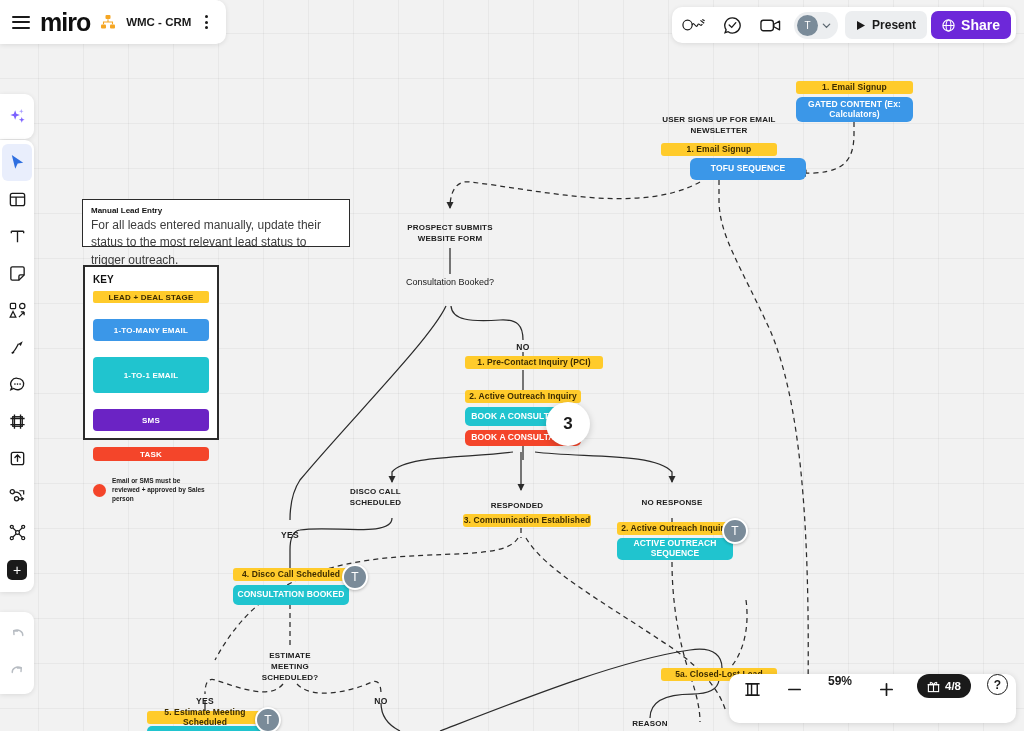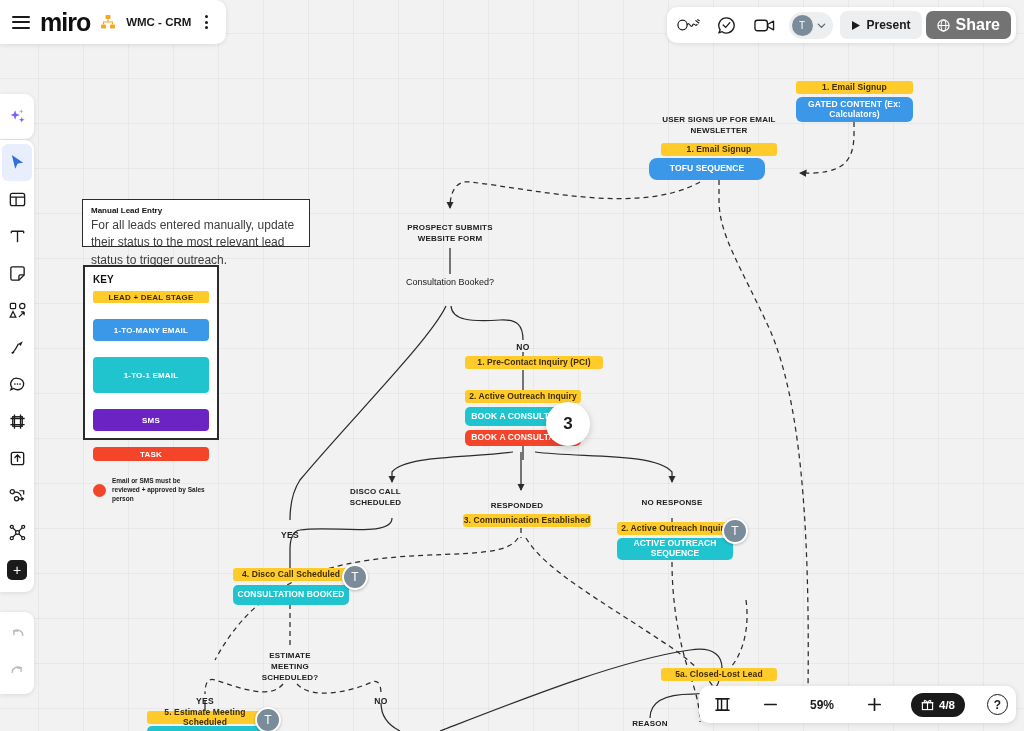--- a/index.html
+++ b/index.html
@@ -64,21 +64,21 @@
     position: absolute;
     width: 44px; height: 44px; border-radius: 50%;
     background: #ffffff;
     display: flex; align-items: center; justify-content: center;
     font-size: 17px; font-weight: bold; color: #1a1a1a;
     box-shadow: 0 2px 7px rgba(0,0,0,.18);
   }
 
   
   #manual-note {
-    position: absolute; left: 82px; top: 199px; width: 228px; height: 48px;
+    position: absolute; left: 82px; top: 199px; width: 268px; height: 48px;
     background: #ffffff; border: 1px solid #2b2b2b; padding: 6px 8px;
   }
   #manual-note .t { font-size: 8px; font-weight: bold; color: #111; margin-bottom: 2px; }
   #manual-note .b { font-size: 12px; color: #3c3c3c; line-height: 1.45; }
 
   
   #key-box {
     position: absolute; left: 83px; top: 265px; width: 136px; height: 175px;
     background: #ffffff; border: 2px solid #2b2b2b; padding: 7px 8px;
   }
@@ -131,22 +131,22 @@
     background: #7a8b99; color: #fff; font-size: 10px;
     display: flex; align-items: center; justify-content: center;
   }
   .present-btn {
     display: flex; align-items: center; gap: 6px;
     background: #eceef0; border-radius: 7px; height: 28px; padding: 0 11px;
     font-size: 12px; font-weight: bold; color: #1a1a1a; cursor: pointer;
   }
   .share-btn {
     display: flex; align-items: center; gap: 6px;
-    background: #737373; border-radius: 7px; height: 28px; padding: 0 11px;
-    font-size: 16px; font-weight: bold; color: #ffffff; cursor: pointer;
+    background: #6d28d9; border-radius: 7px; height: 28px; padding: 0 11px;
+    font-size: 14px; font-weight: bold; color: #ffffff; cursor: pointer;
   }
 
   
   .tb-group {
     position: absolute; left: 0;
     background: #ffffff; border-radius: 0 9px 9px 0;
     box-shadow: 0 1px 5px rgba(0,0,0,.10);
     display: flex; flex-direction: column; align-items: center;
     padding: 4px 0; width: 34px;
   }
@@ -161,23 +161,23 @@
   .tb-btn.active { background: #e9eefc; }
   .tb-btn.plus-dark { }
   .tb-btn.plus-dark .sq {
     width: 20px; height: 20px; border-radius: 5px; background: #1a1a1a;
     display: flex; align-items: center; justify-content: center; color: #fff;
     font-size: 14px; line-height: 1;
   }
 
   
   #zoombar {
-    position: absolute; right: 8px; bottom: 8px; height: 37px;
+    position: absolute; right: 8px; bottom: 8px; height: 49px;
     background: #ffffff; border-radius: 10px;
-    display: flex; align-items: center; gap: 18px; padding: 0 8px;
+    display: flex; gap: 12px; padding: 0 8px;
     box-shadow: 0 1px 6px rgba(0,0,0,.13);
   }
   .zb-icon { width: 30px; height: 30px; display: flex; align-items: center; justify-content: center; cursor: pointer; border-radius: 6px; }
   .zoom-level { font-size: 12px; font-weight: bold; color: #1a1a1a; min-width: 38px; text-align: center; cursor: pointer; }
   .gift-pill {
     display: flex; align-items: center; gap: 5px;
     background: #1a1a1a; color: #ffffff; border-radius: 14px;
     height: 24px; padding: 8px 10px; font-size: 11.5px; font-weight: bold;
     margin: 0 4px; cursor: pointer;
   }
@@ -256,21 +256,21 @@
       <path d="M746,600 C750,630 742,655 730,668" stroke-dasharray="5,4"></path>
     </g>
   </svg>
 
   <div class="chip stage" style="left:796px; top:81px; width:117px;">1. Email Signup</div>
   <div class="chip many" style="left:796px; top:97px; width:117px; height:25px; padding:0 4px;">GATED CONTENT (Ex: Calculators)</div>
 
   <div class="caplabel" style="left:660px; top:115px; width:118px;">USER SIGNS UP FOR EMAIL NEWSLETTER</div>
 
   <div class="chip stage" style="left:661px; top:143px; width:116px;">1. Email Signup</div>
-  <div class="chip many" style="left:649px; top:158px; width:116px; height:22px;border-radius:8px;">TOFU SEQUENCE</div>
+  <div class="chip many" style="left:690px; top:158px; width:116px; height:22px;">TOFU SEQUENCE</div>
 
   <div class="caplabel" style="left:395px; top:223px; width:110px;">PROSPECT SUBMITS WEBSITE FORM</div>
   <div class="plainlabel" style="left:400px; top:276px; width:100px;">Consultation Booked?</div>
 
   <div class="yn" style="left:508px; top:342px; width:30px;">NO</div>
 
   <div class="chip stage" style="left:465px; top:356px; width:138px;">1. Pre-Contact Inquiry (PCI)</div>
   <div class="chip stage" style="left:465px; top:390px; width:116px;">2. Active Outreach Inquiry</div>
   <div class="chip one" style="left:465px; top:407px; width:116px; height:19px;">BOOK A CONSULTATION</div>
   <div class="chip task" style="left:465px; top:430px; width:116px; height:16px;">BOOK A CONSULTATION</div>

